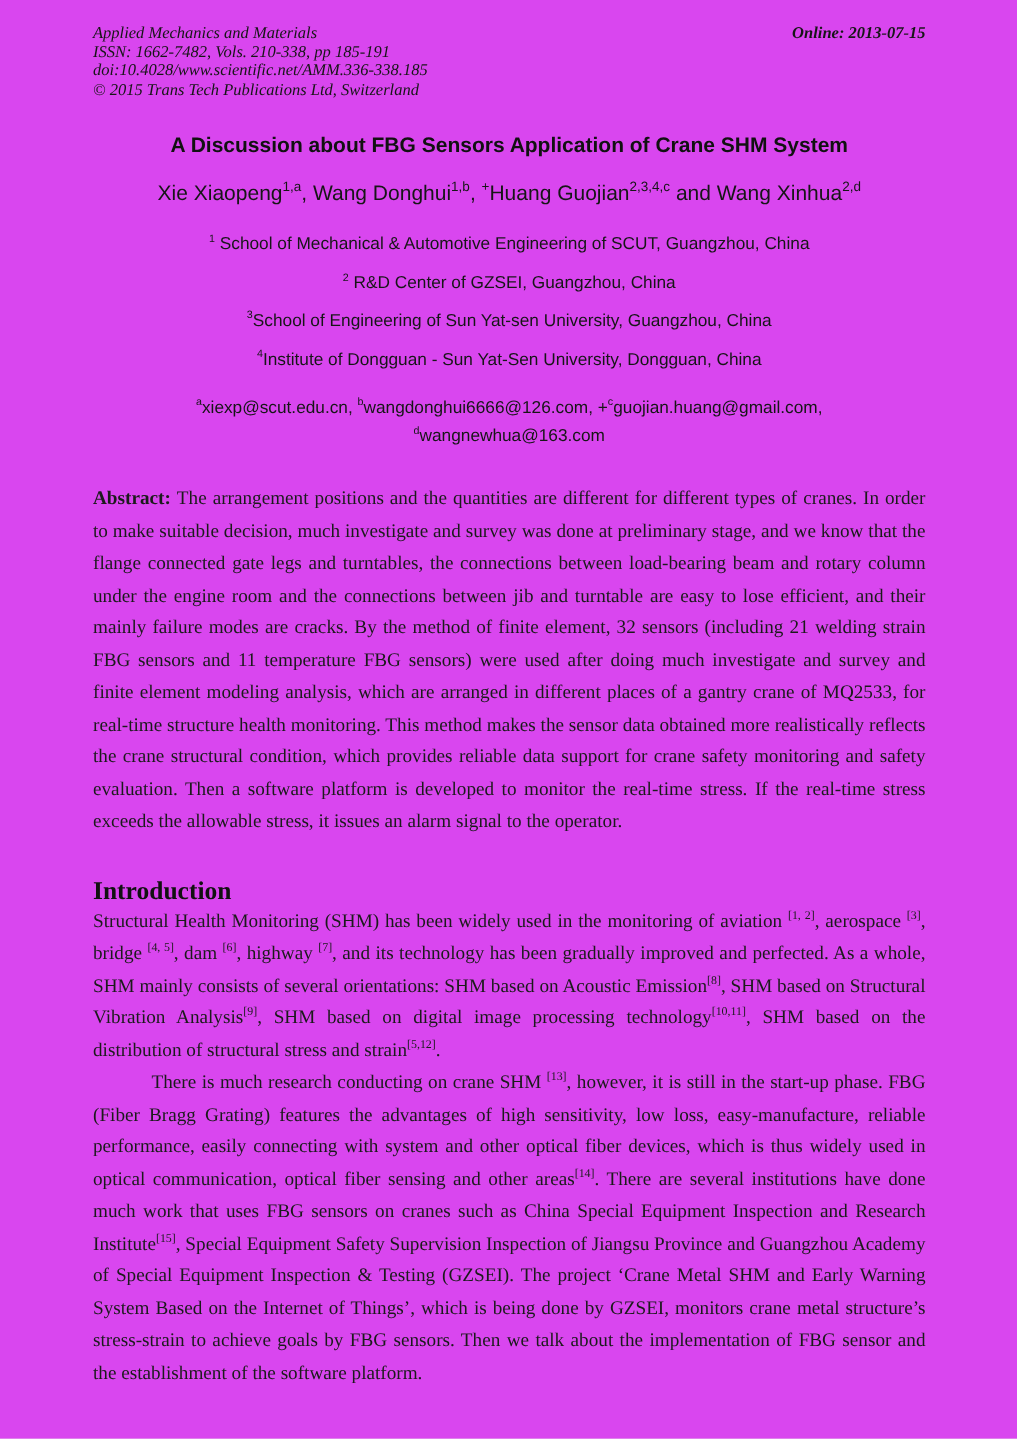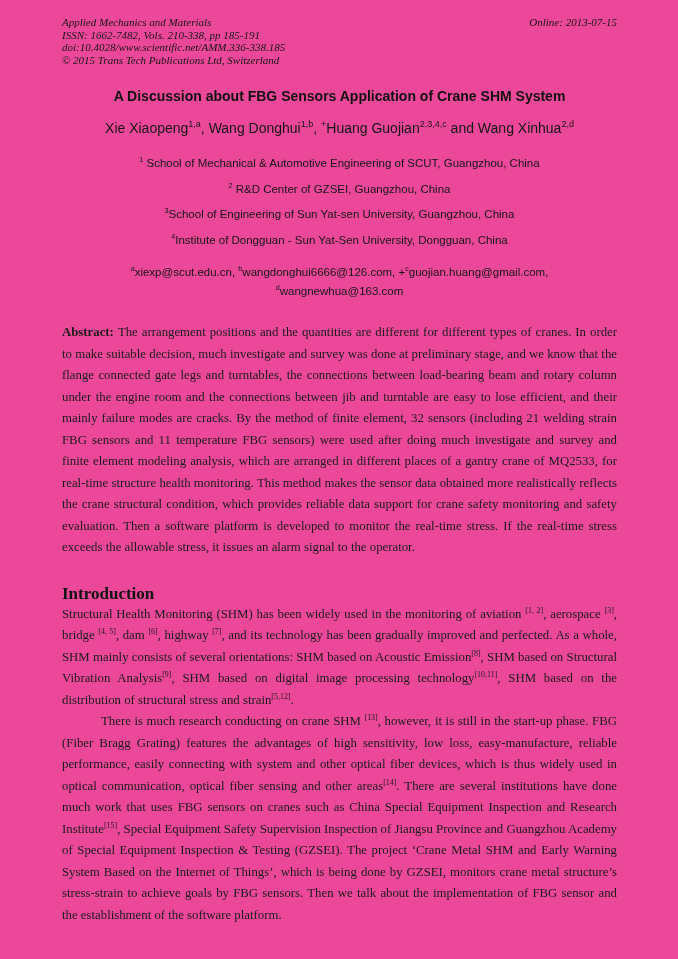--- a/index.html
+++ b/index.html
@@ -5,39 +5,39 @@
   html, body { margin: 0; padding: 0; }
   body {
     background: #e8e8e8;
     font-family: "Liberation Serif", serif;
   }
   .page {
     position: relative;
     width: 678px;
     height: 959px;
     margin: 0 auto;
-    background: #ec4899;
+    background: #d946ef;
     color: #1b1b1b;
     box-sizing: border-box;
     padding: 16px 61px 0 62px;
     overflow: hidden;
   }
   
   .pub-header {
     display: flex;
     justify-content: space-between;
     align-items: flex-start;
     font-family: "Liberation Serif", serif;
     font-style: italic;
     font-size: 11px;
     line-height: 12.6px;
     color: #161616;
   }
   .pub-left div { white-space: nowrap; }
-  .pub-right { white-space: nowrap; }
+  .pub-right { white-space: nowrap; font-weight: bold; }
 
   
   .paper-title {
     font-family: "Liberation Sans", sans-serif;
     font-weight: bold;
     font-size: 14px;
     text-align: center;
     margin: 22px 0 0 0;
     color: #111;
   }

